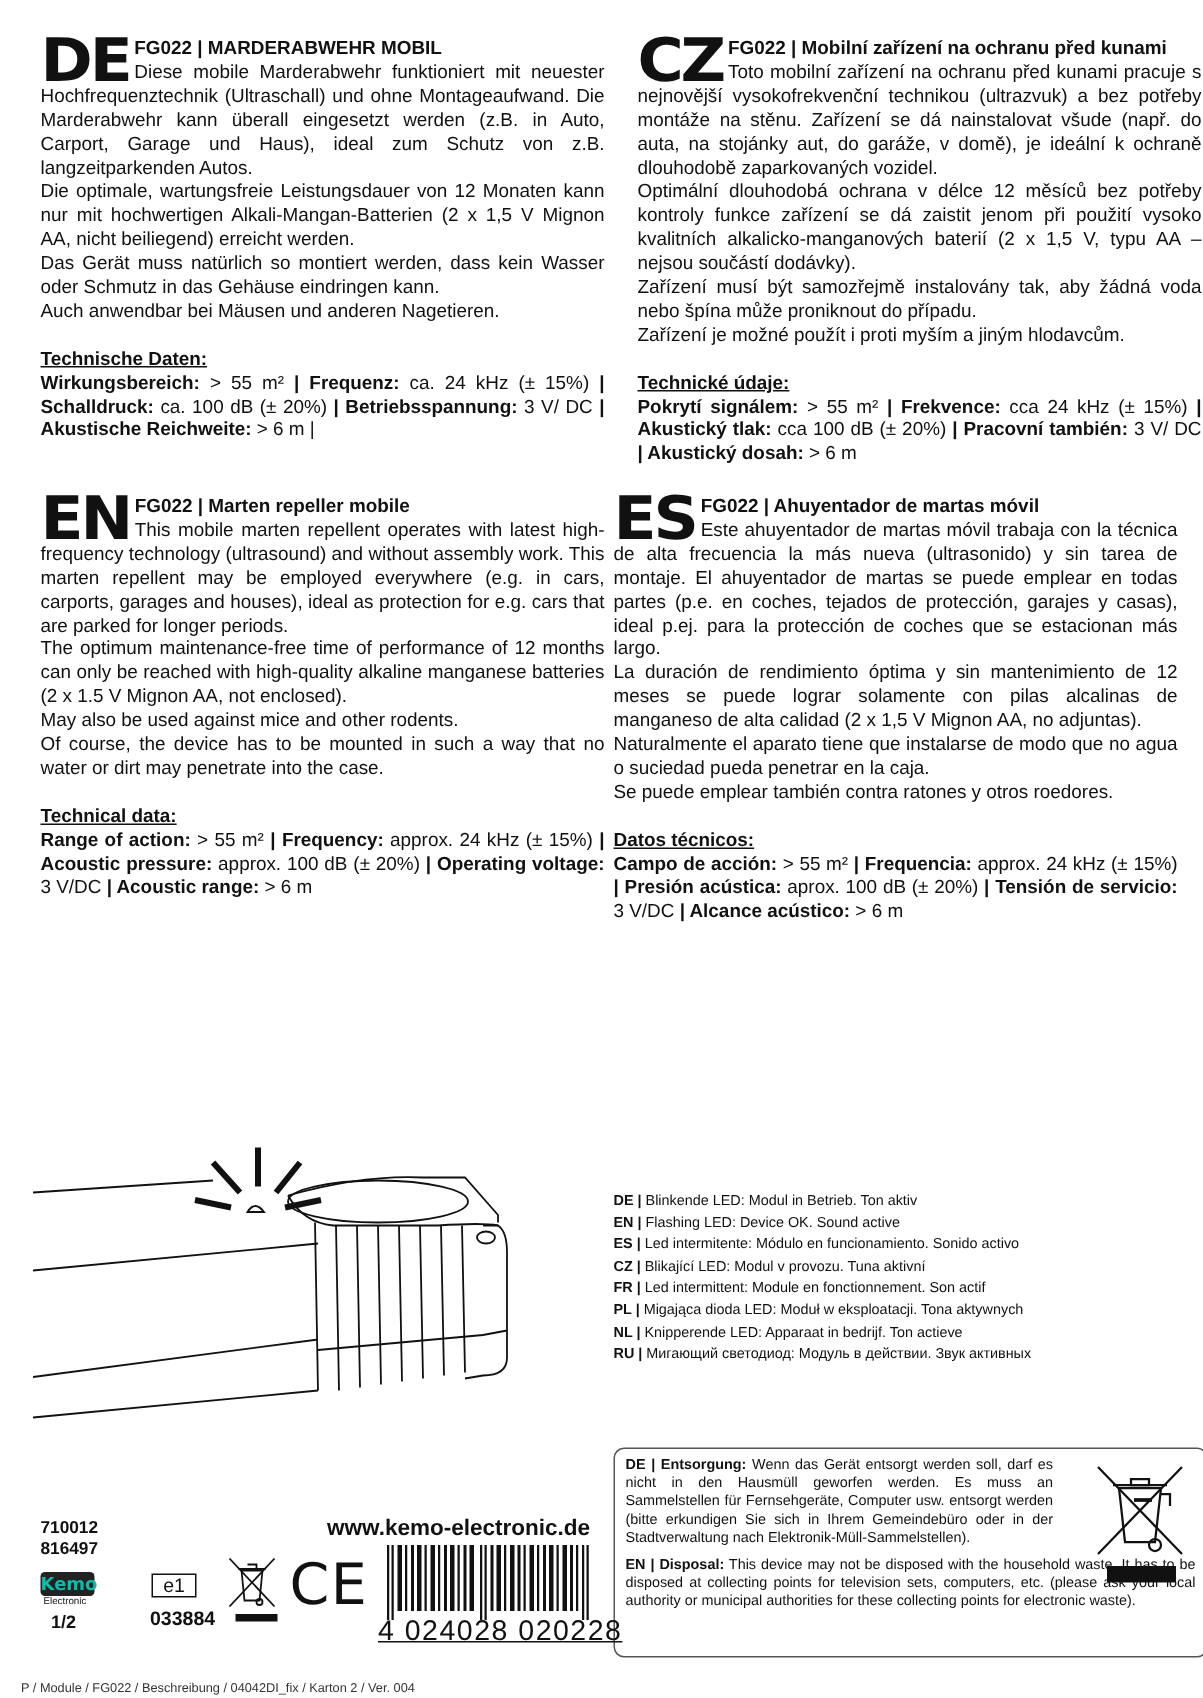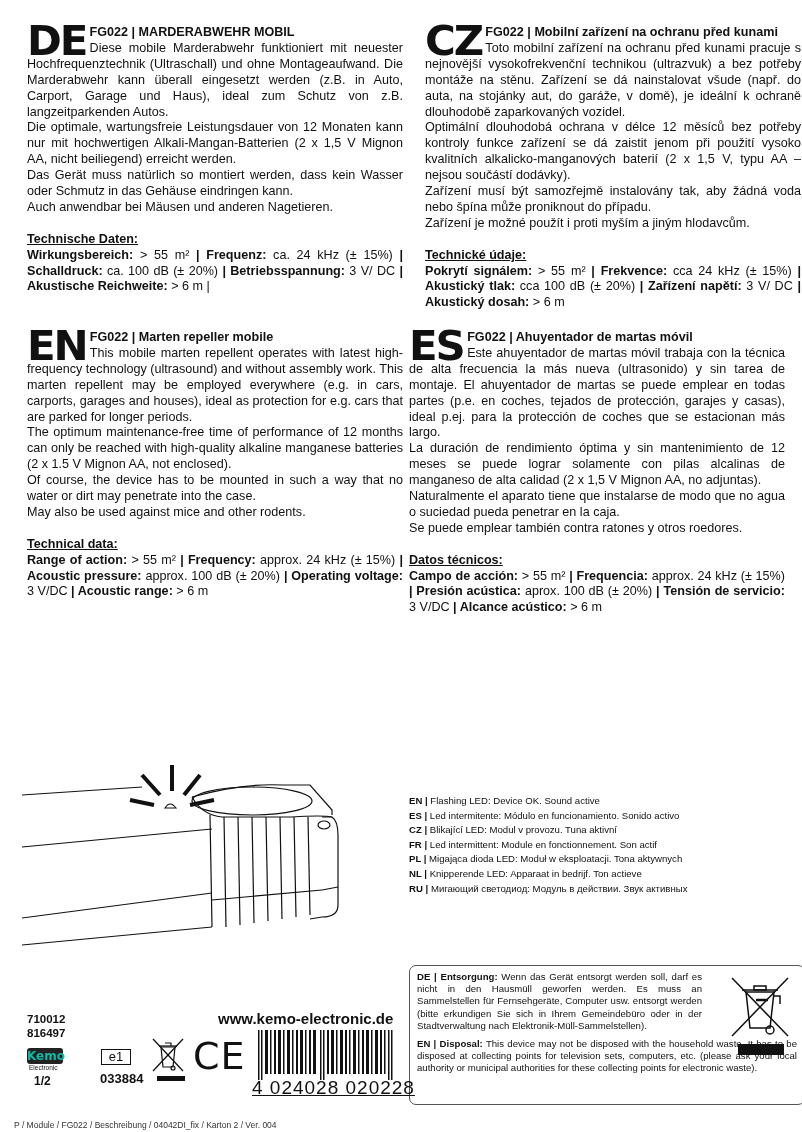--- a/index.html
+++ b/index.html
@@ -64,31 +64,31 @@
 <div class="col" id="col-cz">
   <span class="lang-code">CZ</span>
   <span class="title">FG022 | Mobilní zařízení na ochranu před kunami</span>
   <p>Toto mobilní zařízení na ochranu před kunami pracuje s nejnovější vysokofrekvenční technikou (ultrazvuk) a bez potřeby montáže na stěnu. Zařízení se dá nainstalovat všude (např. do auta, na stojánky aut, do garáže, v domě), je ideální k ochraně dlouhodobě zaparkovaných vozidel.</p>
   <p>Optimální dlouhodobá ochrana v délce 12 měsíců  bez potřeby kontroly funkce zařízení  se dá zaistit jenom při použití vysoko kvalitních  alkalicko-manganových  baterií  (2 x 1,5 V,  typu AA – nejsou součástí dodávky).</p>
   <p>Zařízení musí být samozřejmě instalovány tak, aby žádná voda nebo špína může proniknout do případu.</p>
   <p>Zařízení je možné použít i proti myším a jiným hlodavcům.</p>
   <div class="spacer"></div>
   <p class="tech-head">Technické údaje:</p>
   <p>
-    <span class="b">Pokrytí signálem:</span><span> &gt; 55 m² </span><span class="b">| Frekvence:</span><span> cca 24 kHz (± 15%) </span><span class="b">| Akustický tlak:</span><span> cca 100 dB (± 20%) </span><span class="b">| Zařízení napětí:</span><span> 3 V/ DC </span><span class="b">| Akustický dosah:</span><span> &gt; 6 m</span>
+    <span class="b">Pokrytí signálem:</span><span> &gt; 55 m² </span><span class="b">| Frekvence:</span><span> cca 24 kHz (± 15%) </span><span class="b">| Akustický tlak:</span><span> cca 100 dB (± 20%) </span><span class="b">| Pracovní también:</span><span> 3 V/ DC </span><span class="b">| Akustický dosah:</span><span> &gt; 6 m</span>
   </p>
 </div>
 
 <div class="col" id="col-en">
   <span class="lang-code">EN</span>
   <span class="title">FG022 | Marten repeller mobile</span>
   <p>This mobile marten repellent operates with latest high-frequency technology (ultrasound) and without assembly work. This marten repellent may be employed everywhere (e.g. in cars, carports, garages and houses), ideal as protection for e.g. cars that are parked for longer periods.</p>
   <p>The optimum maintenance-free time of performance of 12 months can only be reached with high-quality alkaline manganese batteries (2 x 1.5 V Mignon AA, not enclosed).</p>
+  <p>May also be used against mice and other rodents.</p>
   <p>Of course, the device has to be mounted in such a way that no water or dirt may penetrate into the case.</p>
-  <p>May also be used against mice and other rodents.</p>
   <div class="spacer"></div>
   <p class="tech-head">Technical data:</p>
   <p>
     <span class="b">Range of action:</span><span> &gt; 55 m² </span><span class="b">| Frequency:</span><span> approx. 24 kHz (± 15%) </span><span class="b">| Acoustic pressure:</span><span> approx. 100 dB (± 20%) </span><span class="b">| Operating voltage:</span><span> 3 V/DC </span><span class="b">| Acoustic range:</span><span> &gt; 6 m</span>
   </p>
 </div>
 
 <div class="col" id="col-es">
   <span class="lang-code">ES</span>
   <span class="title">FG022 | Ahuyentador de martas móvil</span>
@@ -134,20 +134,21 @@
   <g stroke-width="4">
     <path d="M150 10 L150 36"></path>
     <path d="M120 20 L138 40"></path>
     <path d="M178 20 L162 40"></path>
     <path d="M108 45 L132 50"></path>
     <path d="M192 45 L168 50"></path>
   </g>
 </svg>
 
 <div class="led-list">
+  <div><span class="b">DE |</span><span> Blinkende LED: Modul in Betrieb. Ton aktiv</span></div>
   <div><span class="b">EN |</span><span> Flashing LED: Device OK. Sound active</span></div>
   <div><span class="b">ES |</span><span> Led intermitente: Módulo en funcionamiento. Sonido activo</span></div>
   <div><span class="b">CZ |</span><span> Blikající LED: Modul v provozu. Tuna aktivní</span></div>
   <div><span class="b">FR |</span><span> Led intermittent: Module en fonctionnement. Son actif</span></div>
   <div><span class="b">PL |</span><span> Migająca dioda LED: Moduł w eksploatacji. Tona aktywnych</span></div>
   <div><span class="b">NL |</span><span> Knipperende LED: Apparaat in bedrijf. Ton actieve</span></div>
   <div><span class="b">RU |</span><span> Мигающий светодиод: Модуль в действии. Звук активных</span></div>
 </div>
 
 <div class="disposal">

